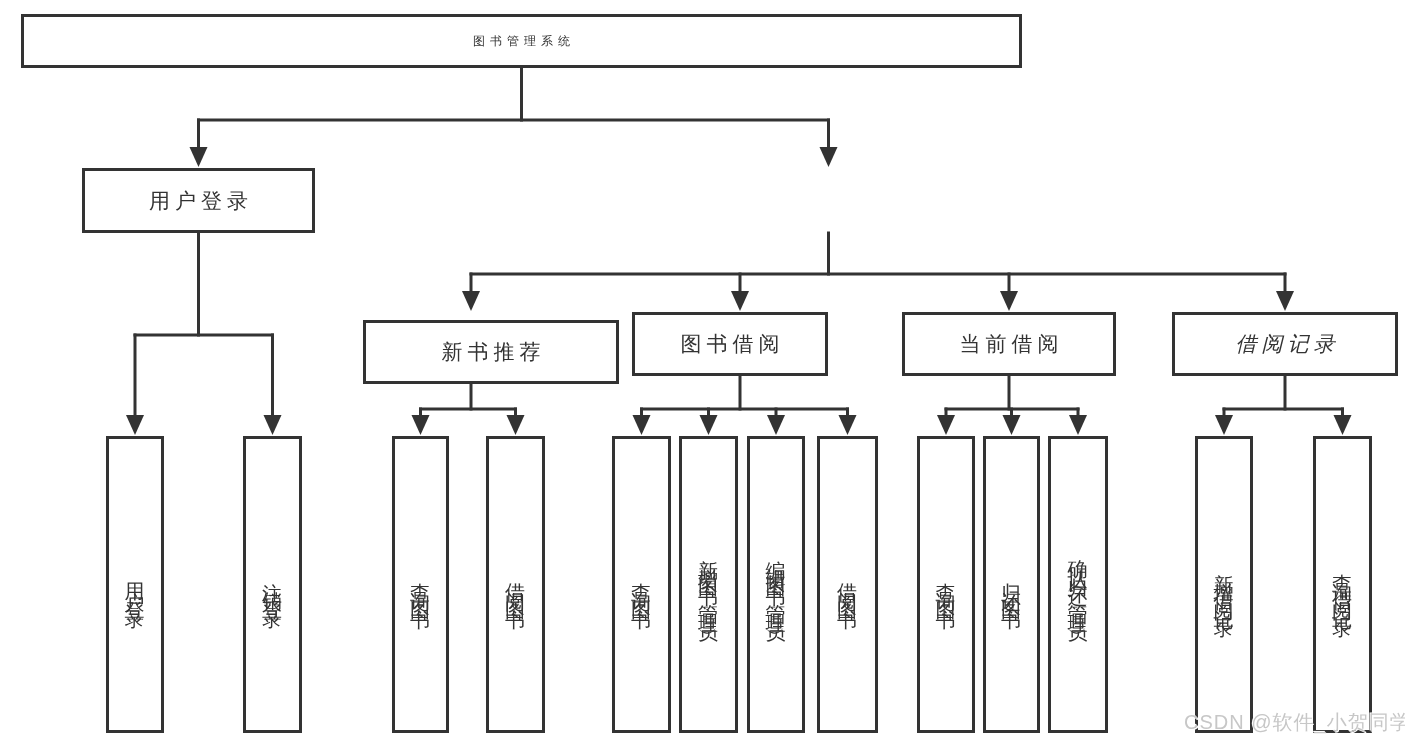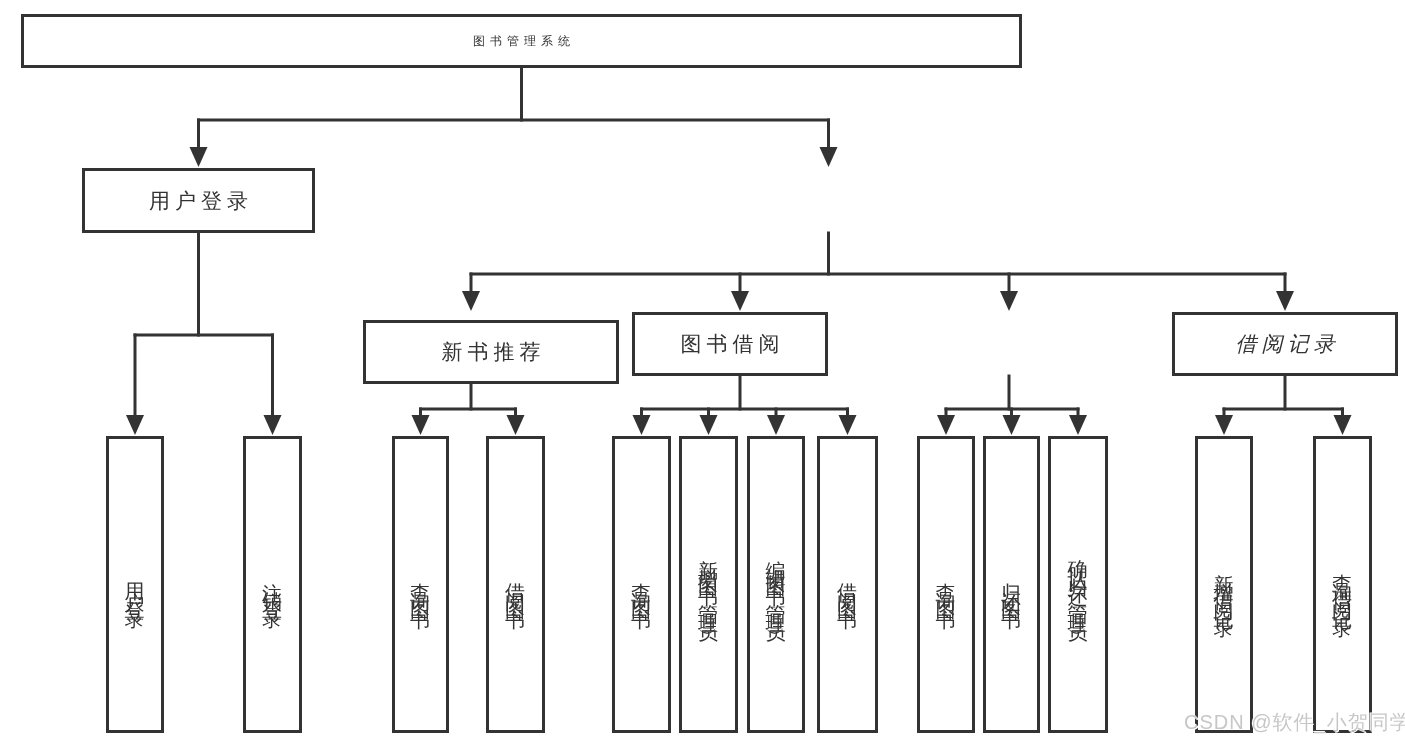--- a/index.html
+++ b/index.html
@@ -128,20 +128,23 @@
   <div class="hbox" style="left:82px; top:168px; width:233px; height:65px;">
     <span>用户登录</span>
   </div>
 
   <div class="hbox" style="left:363px; top:320px; width:256px; height:64px;">
     <span>新书推荐</span>
   </div>
   <div class="hbox" style="left:632px; top:312px; width:196px; height:64px;">
     <span>图书借阅</span>
   </div>
+  <div class="hbox" style="left:902px; top:312px; width:214px; height:64px;">
+    <span>当前借阅</span>
+  </div>
   <div class="hbox" style="left:1172px; top:312px; width:226px; height:64px;font-style:italic;">
     <span>借阅记录</span>
   </div>
 
   <div class="vbox" style="left:106px; width:58px;">用户登录</div>
   <div class="vbox" style="left:243px; width:59px;">注销登录</div>
 
   <div class="vbox" style="left:392px; width:57px;">查询图书</div>
   <div class="vbox" style="left:486px; width:59px;">借阅图书</div>
 

